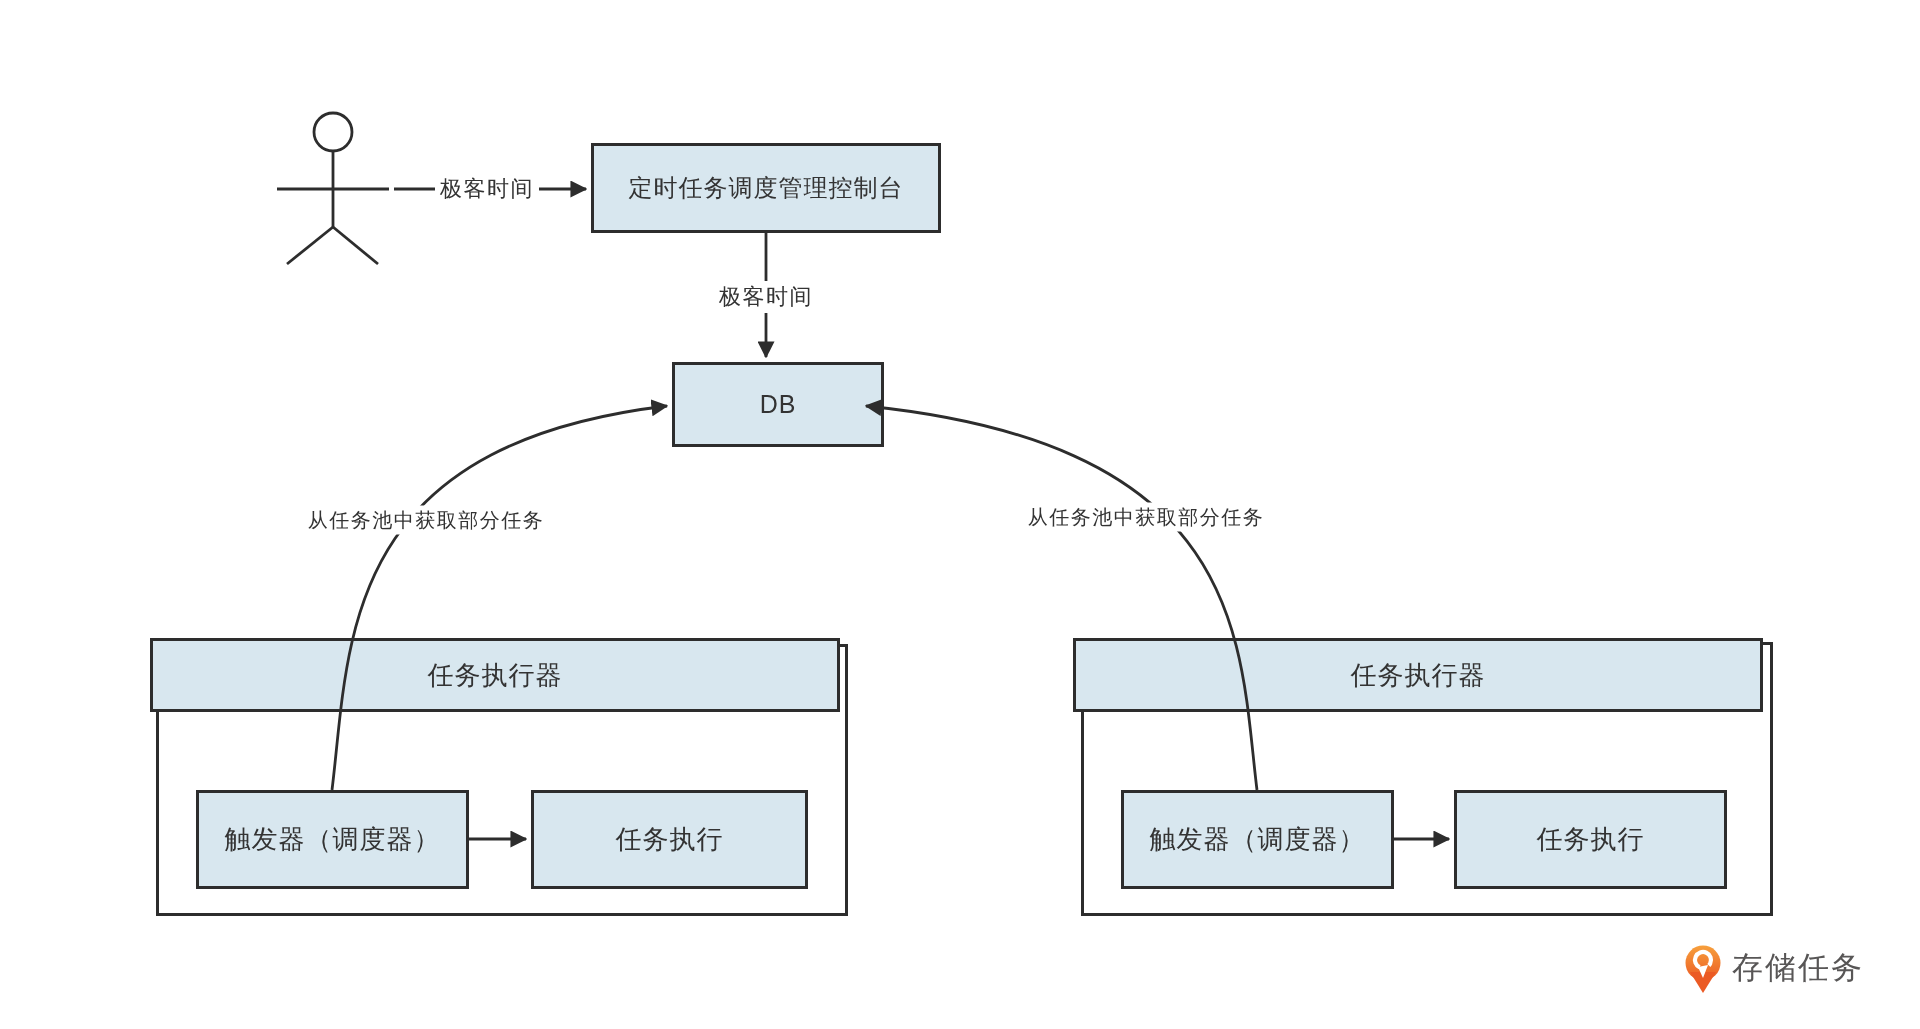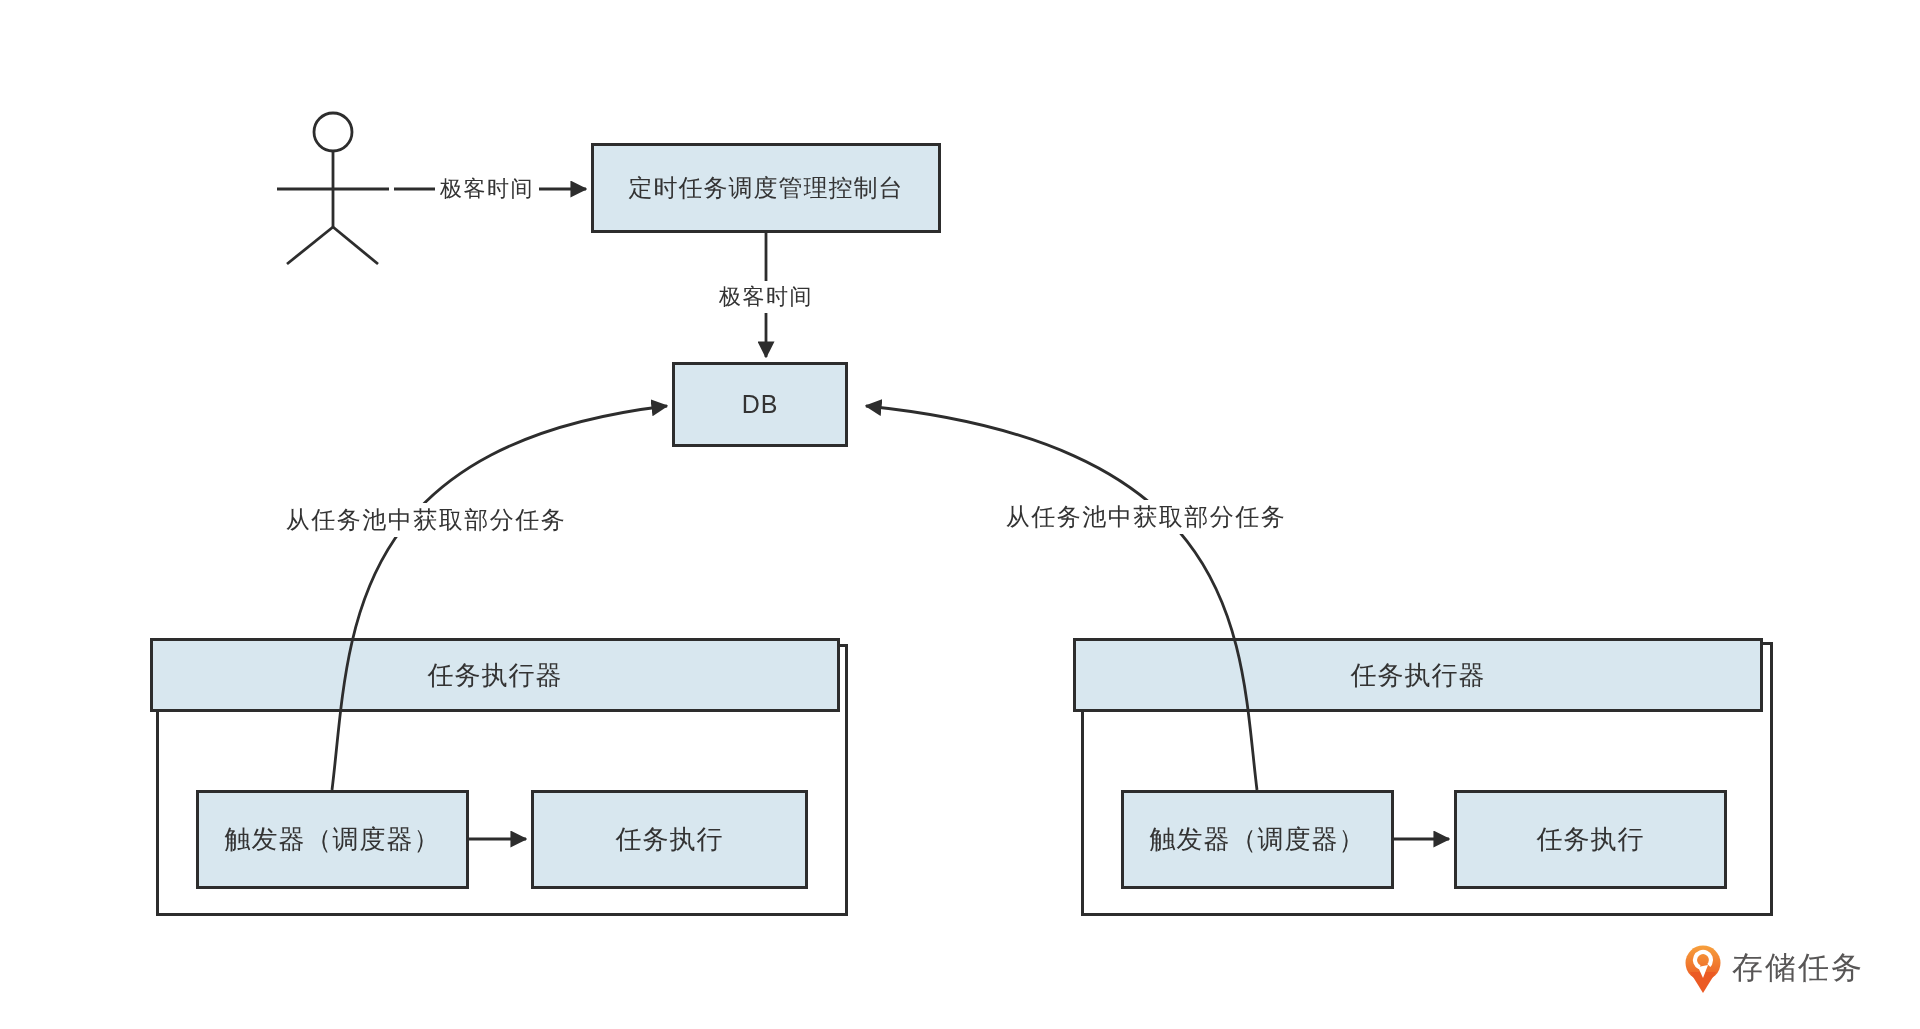--- a/index.html
+++ b/index.html
@@ -31,21 +31,21 @@
     background:#ffffff;
     border:3px solid var(--node-border,#2d2d2d);
     z-index:1;
   }
   .edge-label{
     position:absolute;
     transform:translate(-50%,-50%);
     background:#ffffff;
     padding:1px 5px;
     color:var(--text-color,#333333);
-    font-size:24px;
+    font-size:20px;
     letter-spacing:1.5px;
     z-index:4;
     white-space:nowrap;
   }
   svg.wires{
     position:absolute;left:0;top:0;
     z-index:3;
     pointer-events:none;
   }
   svg.wires .stroke{
@@ -93,21 +93,21 @@
     <span>触发器（调度器）</span>
   </div>
   <div class="node" style="left:1454px;top:790px;width:273px;height:99px;">
     <span>任务执行</span>
   </div>
 
   <div class="node console-node" style="left:591px;top:143px;width:350px;height:90px;">
     <span>定时任务调度管理控制台</span>
   </div>
 
-  <div class="node db-node" style="left:672px;top:362px;width:176px;height:85px;">
+  <div class="node db-node" style="left:672px;top:362px;width:212px;height:85px;">
     <span>DB</span>
   </div>
 
   <svg class="wires" width="1920" height="1029" viewBox="0 0 1920 1029">
     <defs>
       <marker id="arrow" viewBox="0 0 12 12" refX="11" refY="6" markerWidth="17" markerHeight="17" markerUnits="userSpaceOnUse" orient="auto">
         <path class="head" d="M0,0 L12,6 L0,12 Z"></path>
       </marker>
       <linearGradient id="logoGrad" x1="0" y1="0" x2="0" y2="1">
         <stop offset="0" stop-color="#f7a03c"></stop>

